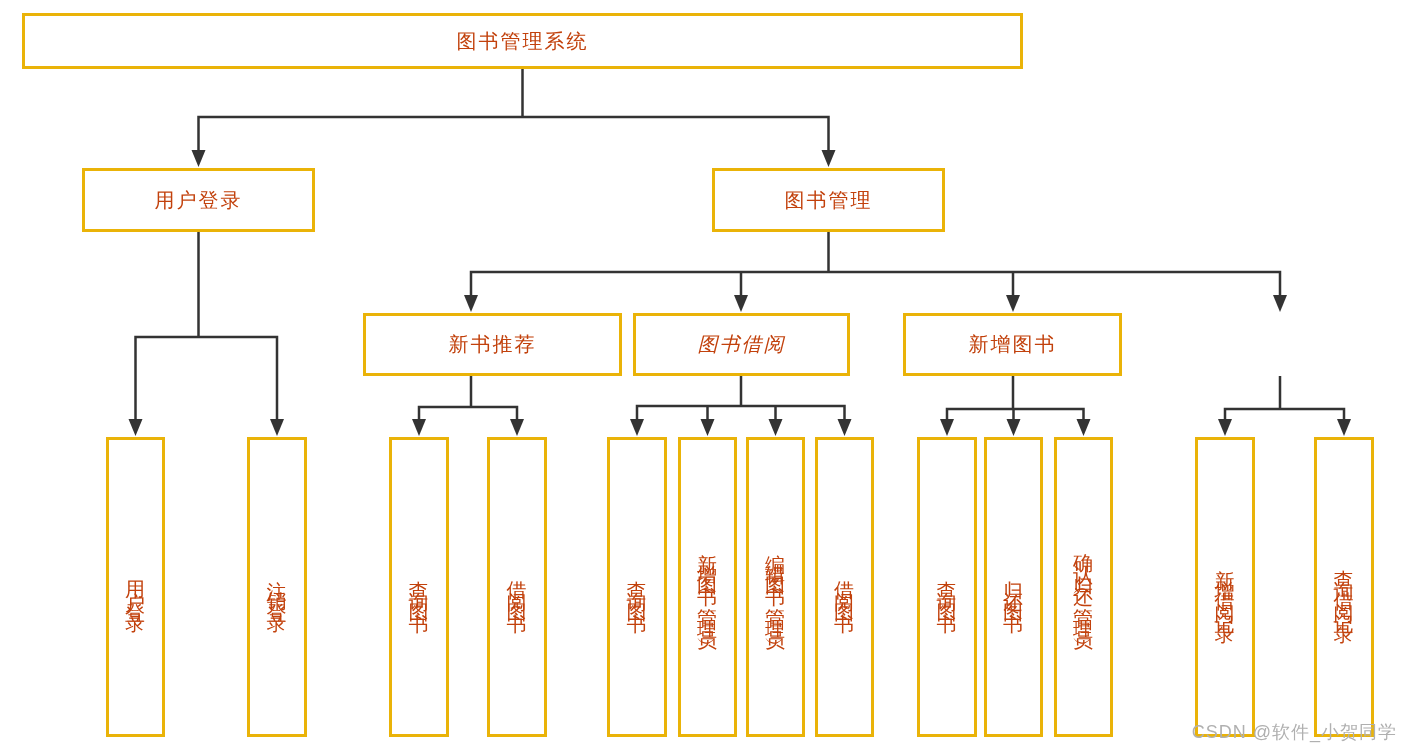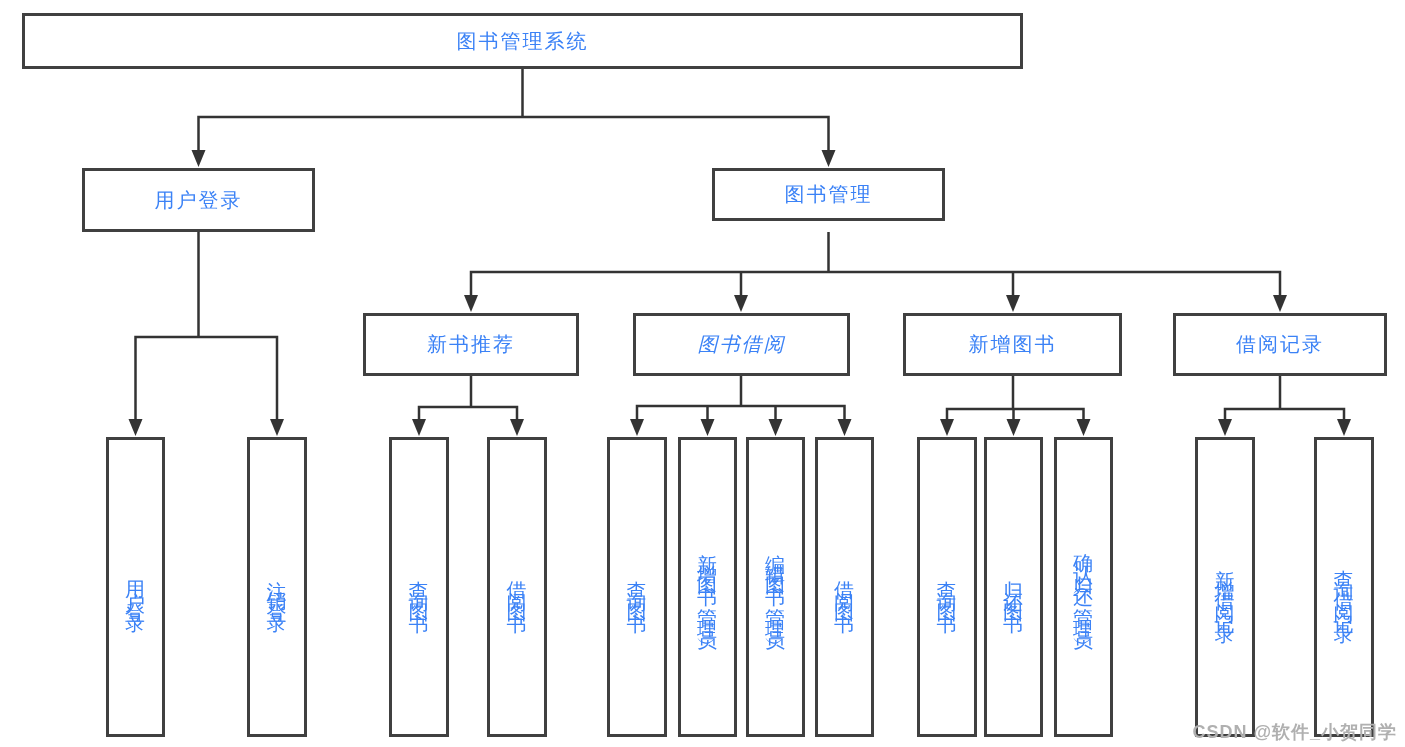--- a/index.html
+++ b/index.html
@@ -18,47 +18,46 @@
   .wires {
     position: absolute;
     left: 0;
     top: 0;
     width: 1405px;
     height: 747px;
   }
   .node {
     position: absolute;
     box-sizing: border-box;
-    border: 3px solid #404040;
+    border: 3px solid #eab308;
     background: #ffffff;
     display: flex;
     align-items: center;
     justify-content: center;
-    color: #3b82f6;
+    color: #c2410c;
     font-size: 20px;
   }
   .node .lbl {
     letter-spacing: 2px;
     white-space: nowrap;
   }
   .leaf .lbl {
     writing-mode: vertical-rl;
     letter-spacing: 11px;
     line-height: 1;
     white-space: normal;
   }
   .watermark {
     position: absolute;
     right: 8px;
     bottom: 3px;
     color: #b0b0b0;
     font-size: 18px;
     letter-spacing: 1px;
     pointer-events: none;
-    font-weight: bold;
   }
 </style>
 </head>
 <body>
 
 <div class="stage">
 
   <svg class="wires" viewBox="0 0 1405 747">
     <g stroke="#333333" stroke-width="2.5" fill="none">
       <path d="M198.5 152 L198.5 117 L522.5 117 L522.5 69 M828.5 152 L828.5 117 L522.5 117"></path>
@@ -92,35 +91,32 @@
     </g>
   </svg>
 
   <div class="node" style="left:22px; top:13px; width:1001px; height:56px;">
     <span class="lbl">图书管理系统</span>
   </div>
 
   <div class="node" style="left:82px; top:168px; width:233px; height:64px;">
     <span class="lbl">用户登录</span>
   </div>
-  <div class="node" style="left:712px; top:168px; width:233px; height:53px;">
+  <div class="node" style="left:712px; top:168px; width:233px; height:64px;">
     <span class="lbl">图书管理</span>
   </div>
 
-  <div class="node" style="left:363px; top:313px; width:216px; height:63px;">
+  <div class="node" style="left:363px; top:313px; width:259px; height:63px;">
     <span class="lbl">新书推荐</span>
   </div>
   <div class="node" style="left:633px; top:313px; width:217px; height:63px;font-style:italic;">
     <span class="lbl">图书借阅</span>
   </div>
   <div class="node" style="left:903px; top:313px; width:219px; height:63px;">
     <span class="lbl">新增图书</span>
-  </div>
-  <div class="node" style="left:1173px; top:313px; width:214px; height:63px;">
-    <span class="lbl">借阅记录</span>
   </div>
 
   <div class="node leaf" style="left:106px; top:437px; width:59px; height:300px;">
     <span class="lbl">用户登录</span>
   </div>
   <div class="node leaf" style="left:247px; top:437px; width:60px; height:300px;">
     <span class="lbl">注销登录</span>
   </div>
 
   <div class="node leaf" style="left:389px; top:437px; width:60px; height:300px;">

